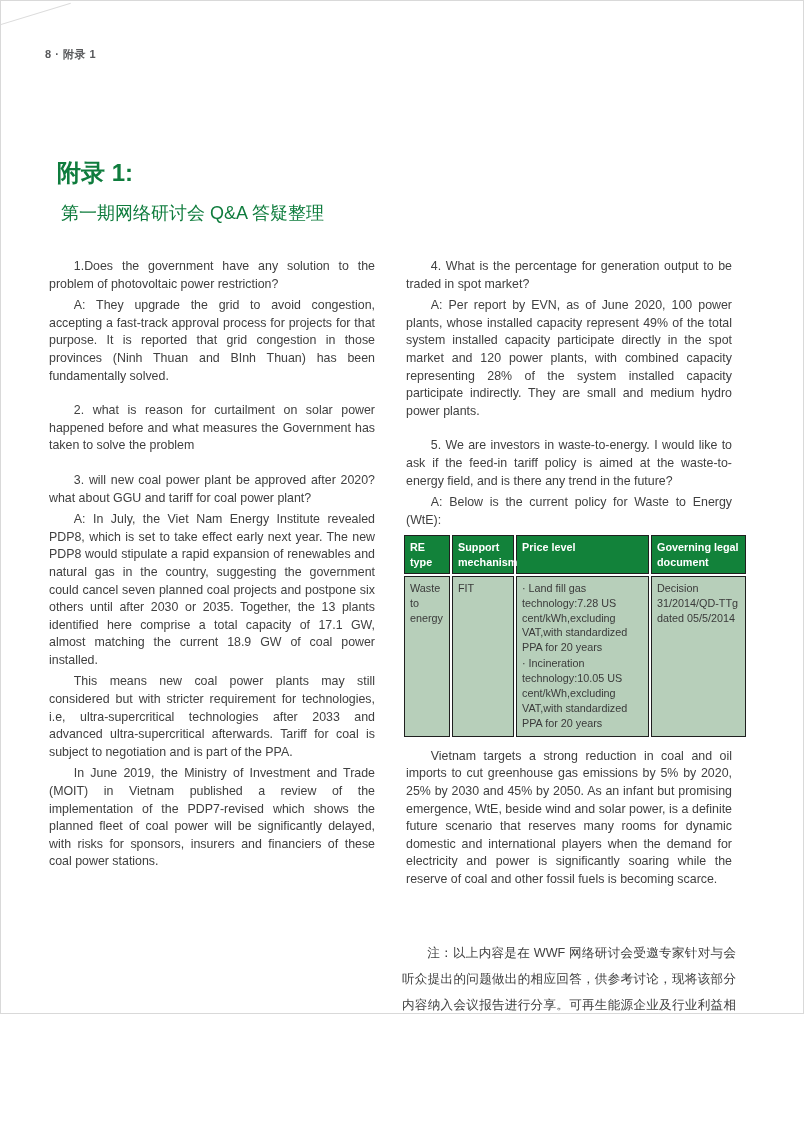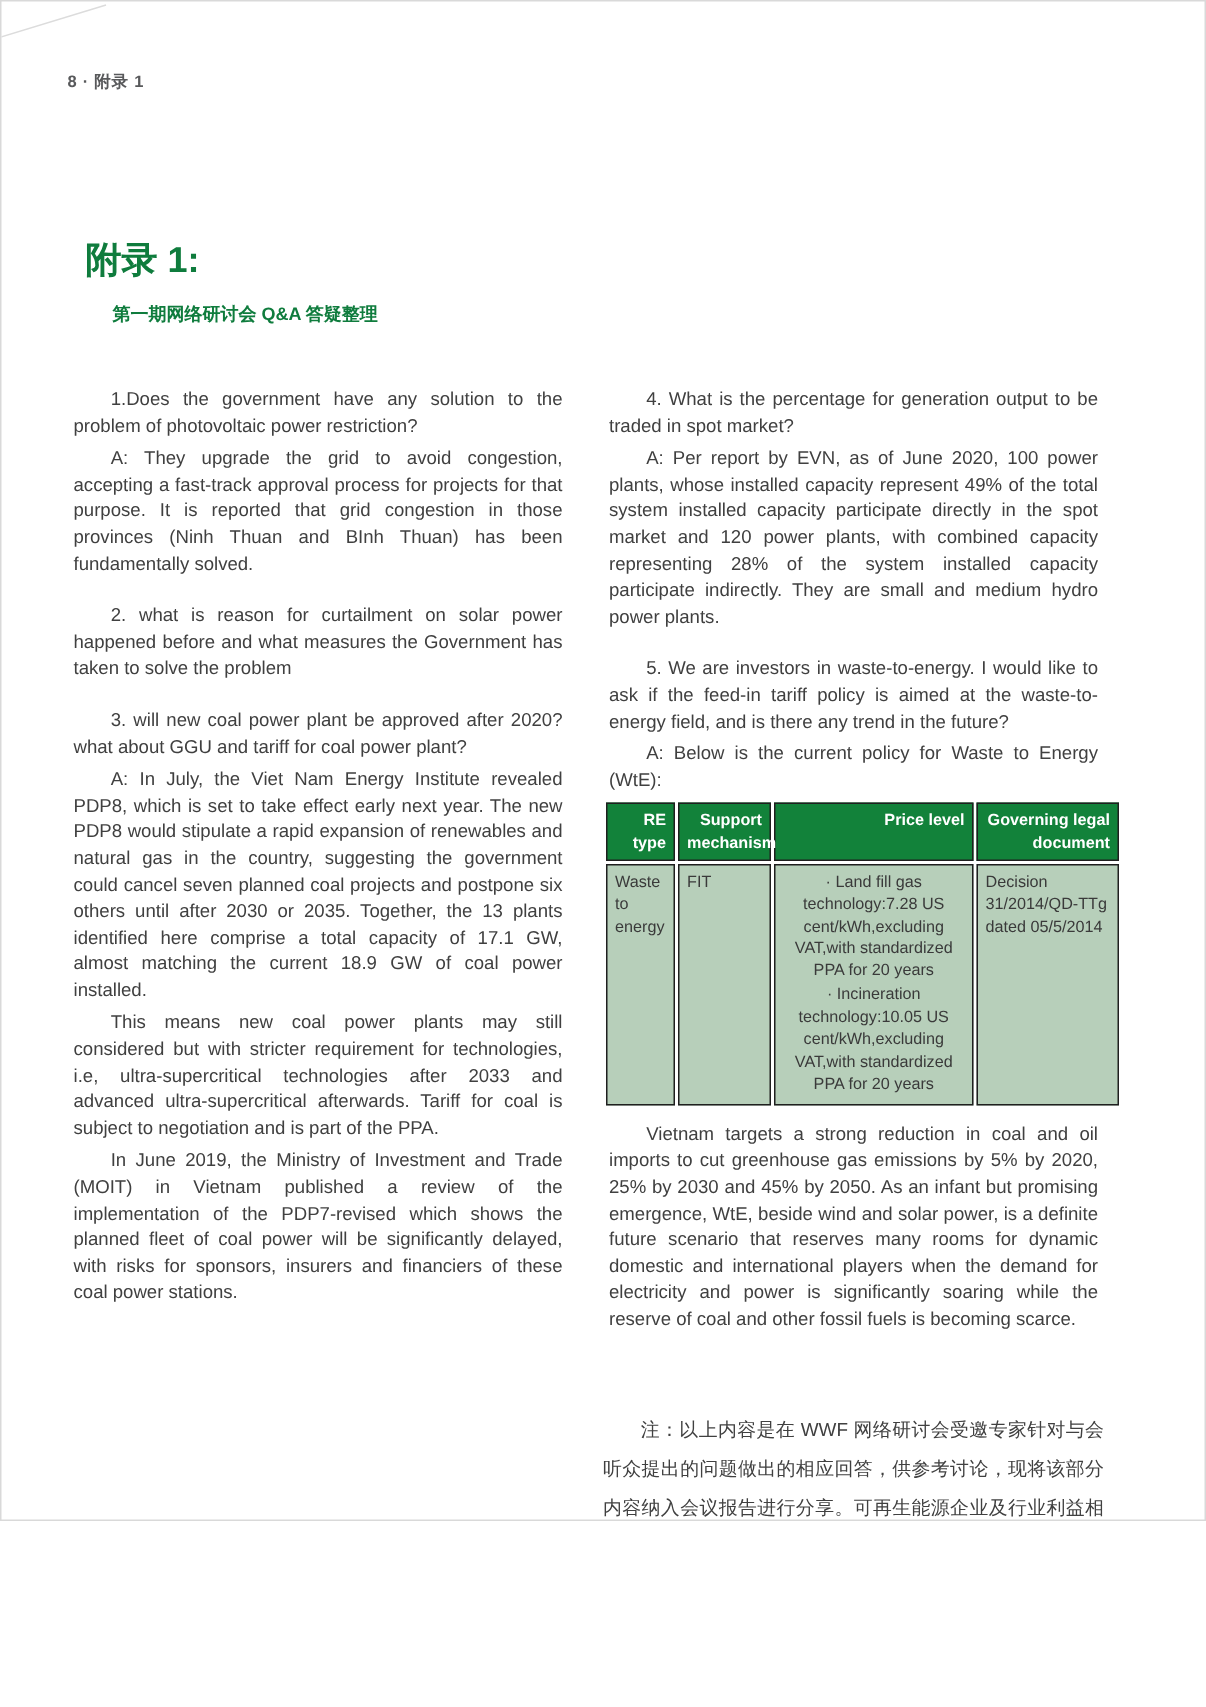--- a/index.html
+++ b/index.html
@@ -14,48 +14,48 @@
   }
   .page-header {
     position:absolute; left:44px; top:46px;
     font-size:11px; font-weight:bold; color:#58595b; letter-spacing:0.5px;
   }
   .title-main {
     position:absolute; left:56px; top:156px;
     font-size:24px; font-weight:bold; color:#0f7c3d;
   }
   .title-sub {
-    position:absolute; left:74px; top:200px;
-    font-size:12px; font-weight:bold; color:#0f7c3d;
+    position:absolute; left:60px; top:200px;
+    font-size:18px; font-weight:normal; color:#0f7c3d;
   }
   .columns {
     position:absolute; left:44px; top:253px; width:692px;
     display:flex; gap:23px;
   }
   .col {
     width:334px; font-size:12.4px; line-height:17.6px;
     text-align:justify; color:#404040;
   }
   .col p { margin:4px; text-indent:2em; }
   .block { margin-bottom:17px; }
   table.wte {
     border-collapse:separate; border-spacing:2px;
     width:100%; margin:3px 0 9px 0; table-layout:fixed;
   }
   table.wte th {
     background:#12823a; color:#ffffff; font-size:10.8px; font-weight:bold;
-    text-align:right; vertical-align:top; padding:4px 5px;
+    text-align:left; vertical-align:top; padding:4px 5px;
     border:1px solid #1f1f1f; line-height:1.32;
   }
   table.wte td {
     background:#b7cfba; color:#3a3a3a; font-size:10.8px;
     text-align:left; vertical-align:top; padding:4px 5px;
     border:1px solid #1f1f1f; line-height:1.38; text-indent:0;
   }
-  .price-item { margin:0 0 1px 0;text-align:center; }
+  .price-item { margin:0 0 1px 0; }
   .note {
     margin-top:52px; font-size:12.6px; line-height:26px;
     color:#404040;
   }
   .note p { margin:0; text-indent:2em; }
   .note .note-text { text-align:justify; }
 </style>
 </head>
 <body>
 

